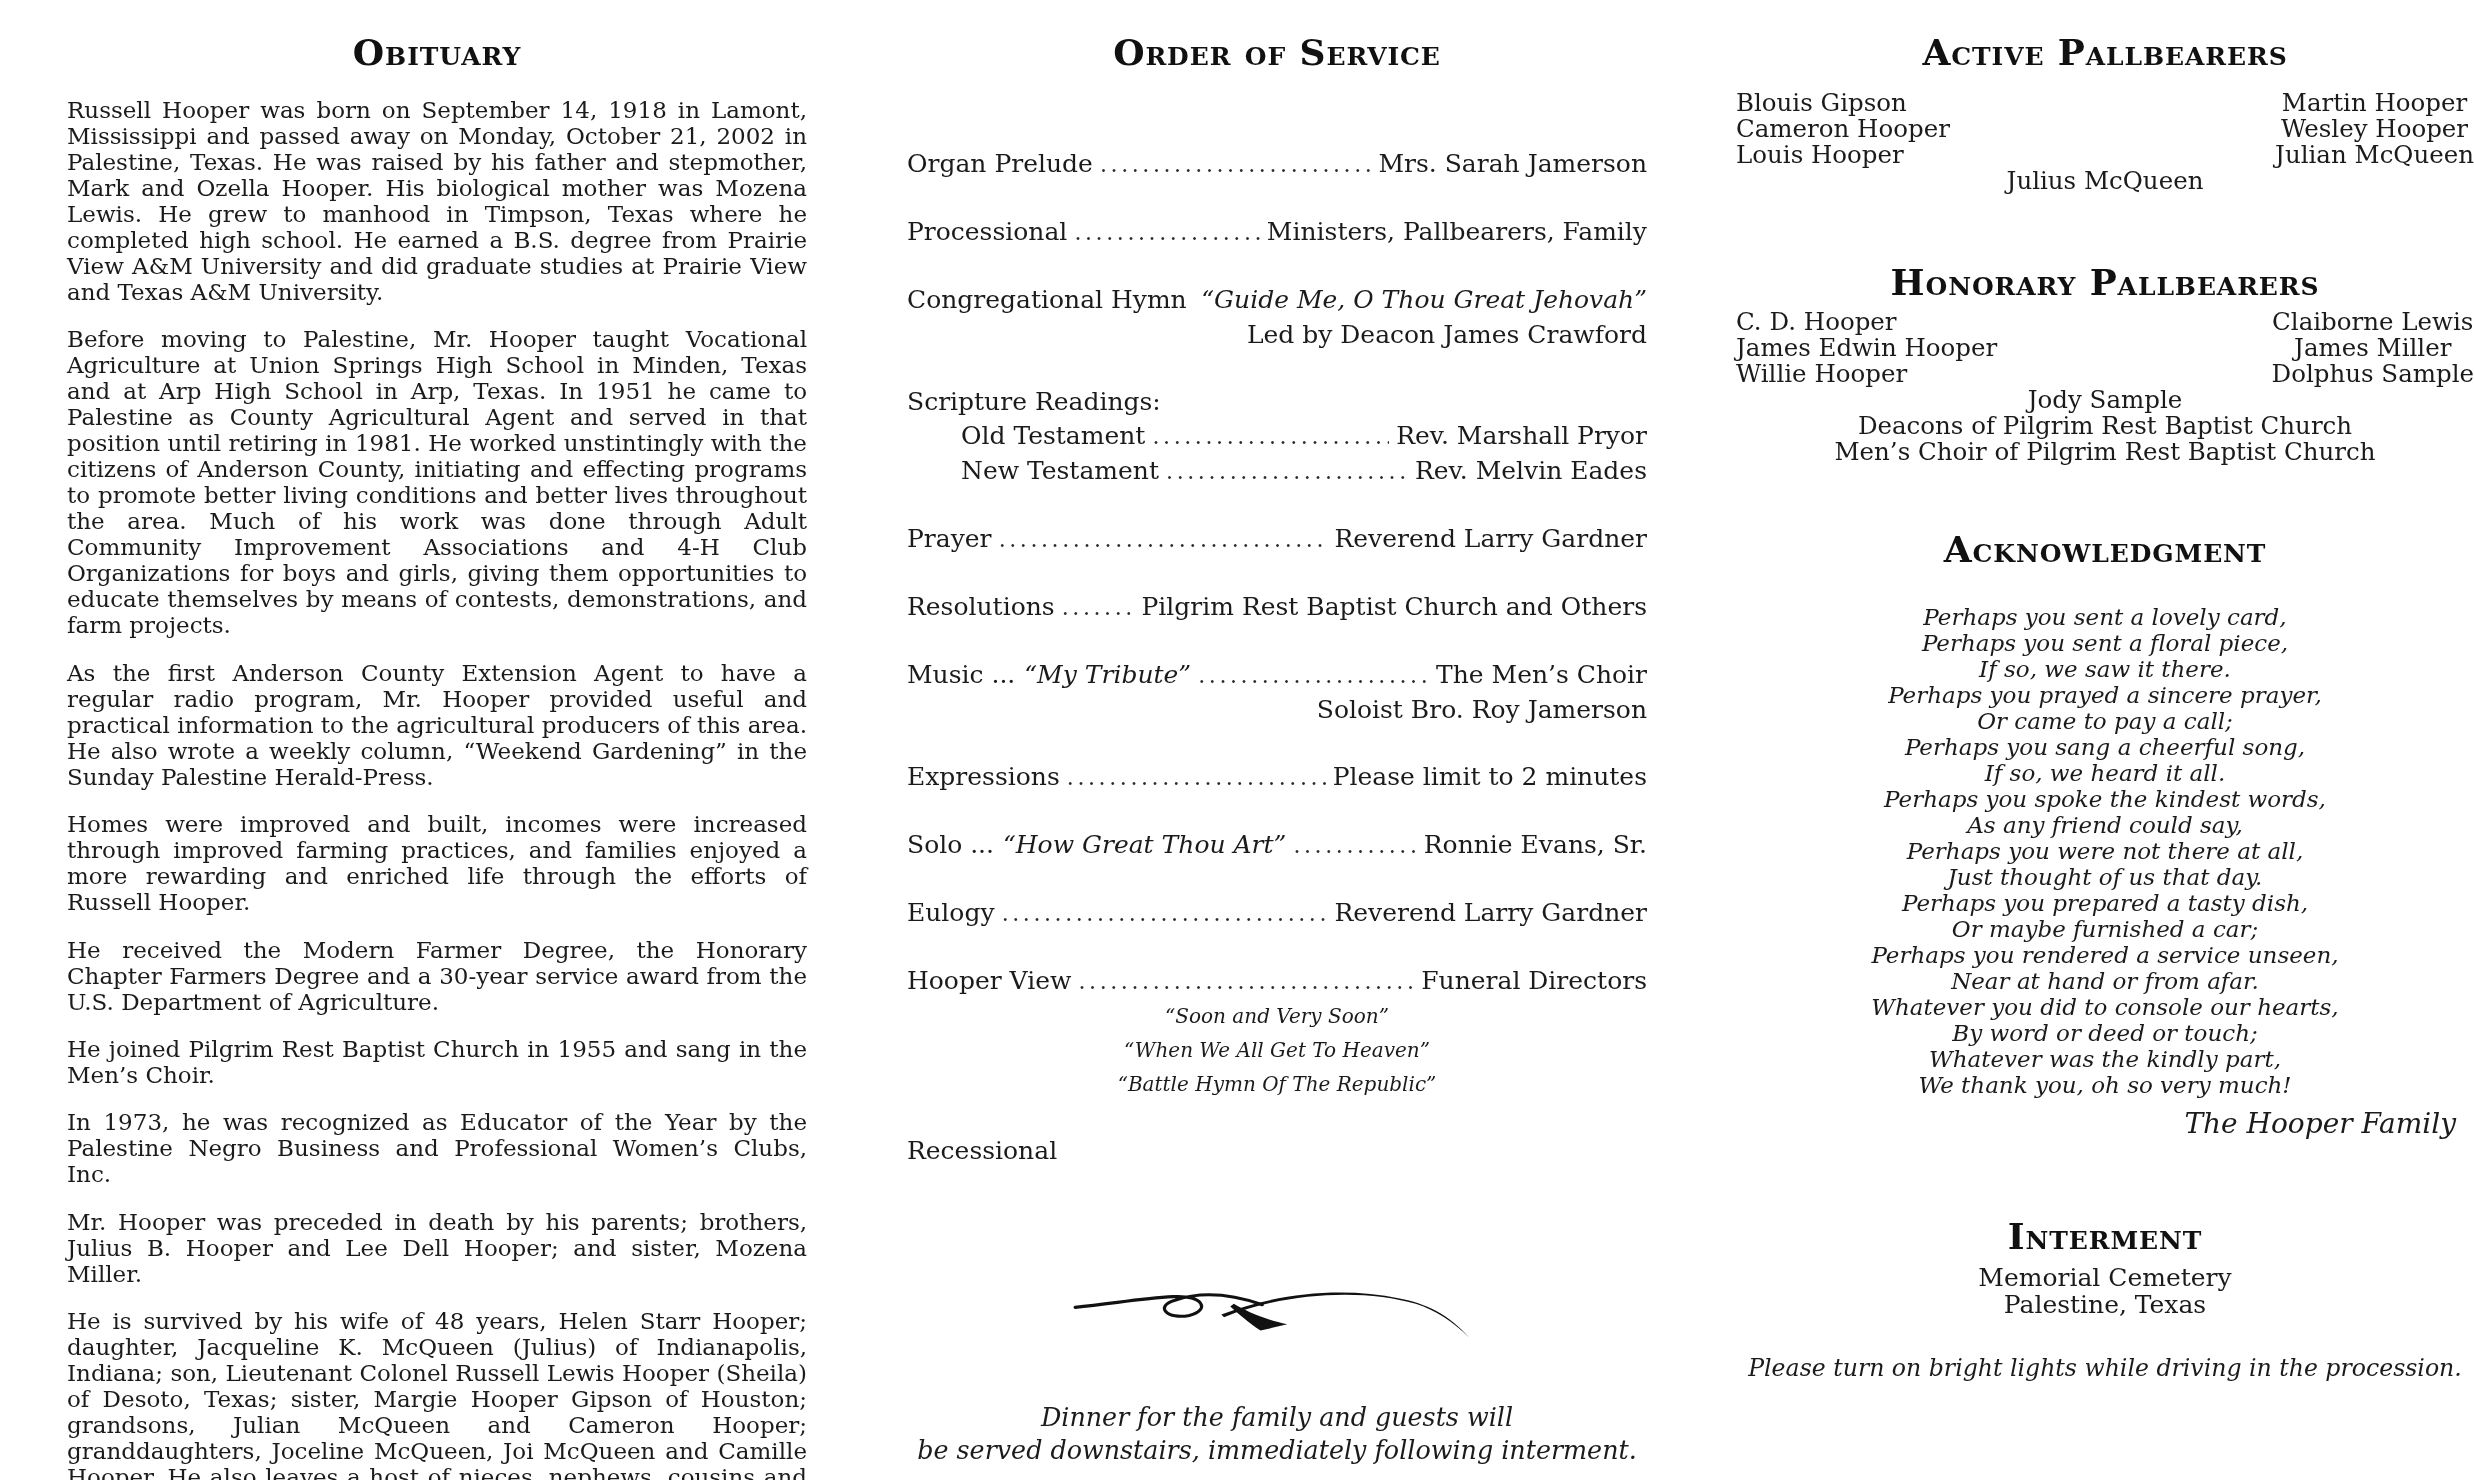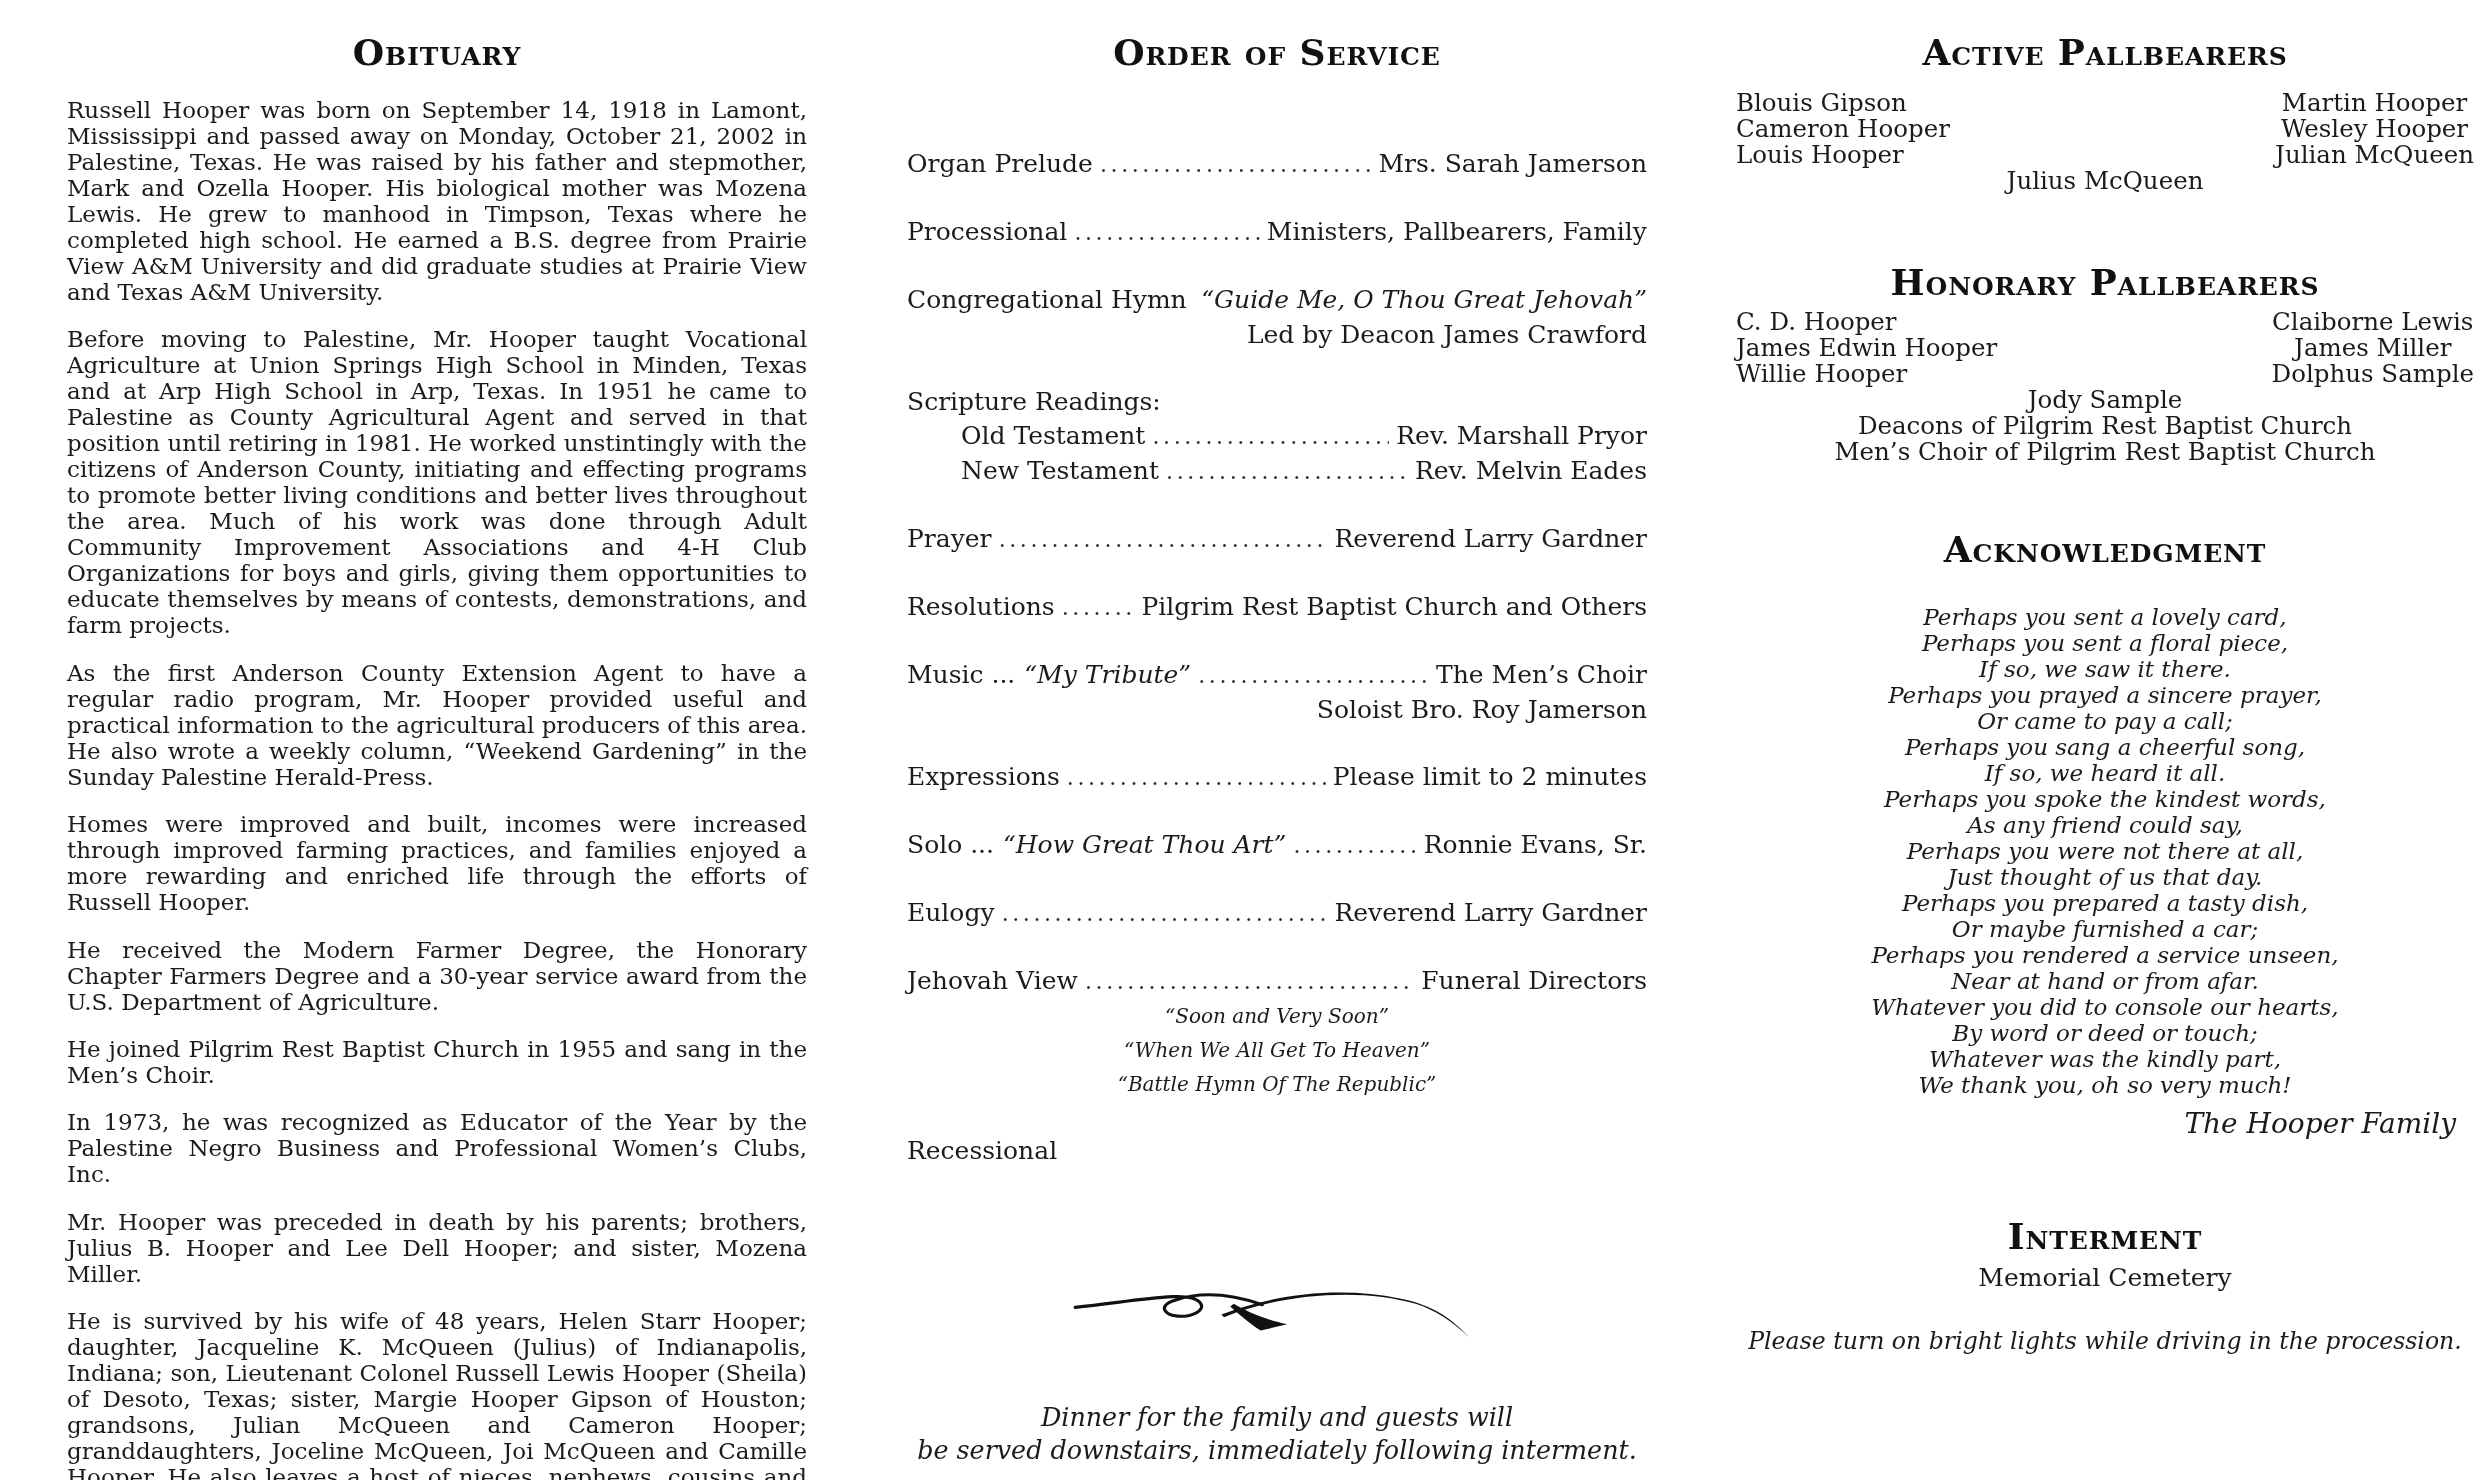--- a/index.html
+++ b/index.html
@@ -167,21 +167,21 @@
     <div class="oos-group">
       <div class="oos-row">
         <span class="oos-label">Eulogy</span>
         <span class="dots"></span>
         <span class="oos-right">Reverend Larry Gardner</span>
       </div>
     </div>
 
     <div class="oos-group">
       <div class="oos-row">
-        <span class="oos-label">Jehovah View</span>
+        <span class="oos-label">Hooper View</span>
         <span class="dots"></span>
         <span class="oos-right">Funeral Directors</span>
       </div>
       <div class="oos-song">“Soon and Very Soon”</div>
       <div class="oos-song">“When We All Get To Heaven”</div>
       <div class="oos-song">“Battle Hymn Of The Republic”</div>
     </div>
 
     <div class="oos-group">
       <div class="oos-row">
@@ -261,18 +261,19 @@
       <div>By word or deed or touch;</div>
       <div>Whatever was the kindly part,</div>
       <div>We thank you, oh so very much!</div>
     </div>
 
     <div class="family-sig">The Hooper Family</div>
 
     <h1 class="section-heading h-interment">Interment</h1>
     <div class="interment-lines">
       <div>Memorial Cemetery</div>
+      <div>Palestine, Texas</div>
     </div>
     <div class="interment-note">Please turn on bright lights while driving in the procession.</div>
 
   </div>
 </div>
 
 
 </body></html>

